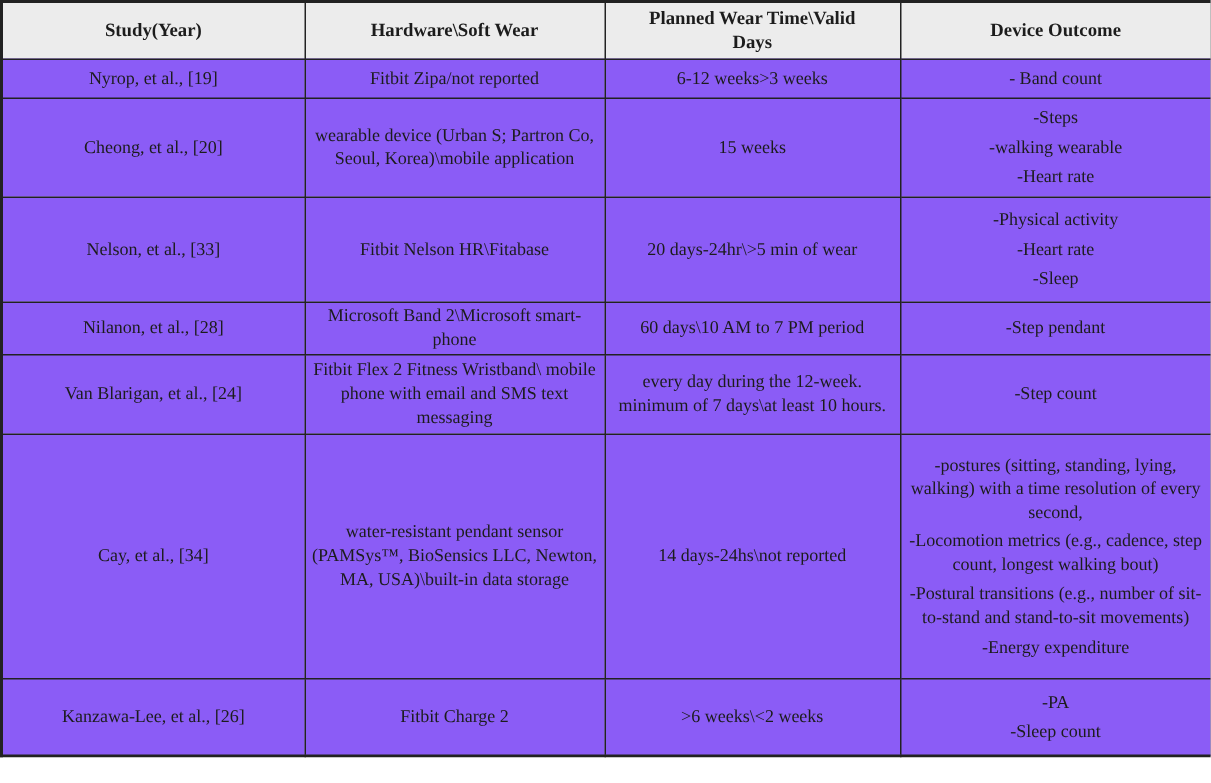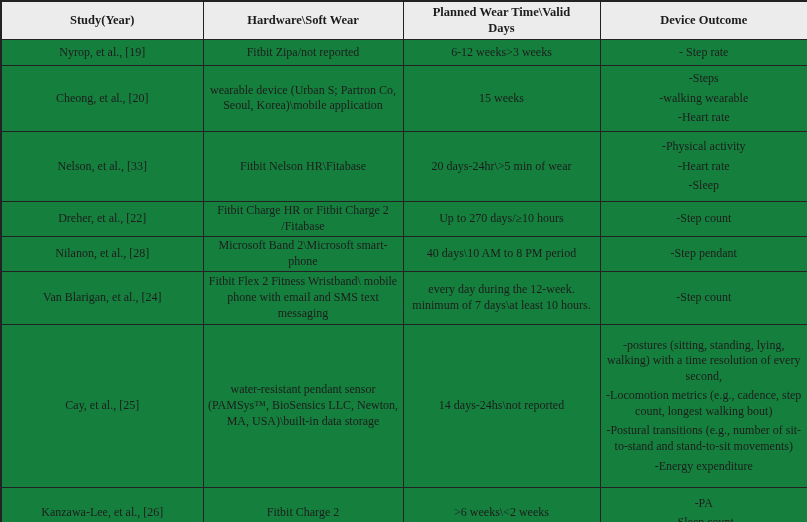--- a/index.html
+++ b/index.html
@@ -30,21 +30,21 @@
     word-wrap:break-word;
   }
   .study-table th{
     background:var(--header-bg);
     font-weight:bold;
     font-size:12.5px;
     height:20px;
     padding:2px 15px;
   }
   .study-table td{
-    background:#15803d;
+    background:#8b5cf6;
   }
   .outcome{
     margin:4px 0;
   }
 </style>
 </head>
 <body>
 
 <div class="table-wrap">
   <table class="study-table">
@@ -61,21 +61,21 @@
           <th>Planned Wear Time\Valid Days</th>
           <th>Device Outcome</th>
         </tr>
     </thead>
     <tbody>
         <tr style="height: 23px;">
           <td>Nyrop, et al., [19]</td>
           <td>Fitbit Zipa/not reported</td>
           <td>6-12 weeks&gt;3 weeks</td>
           <td>
-            <div class="outcome">- Step rate</div>
+            <div class="outcome">- Band count</div>
           </td>
         </tr>
         <tr style="height: 65px;">
           <td>Cheong, et al., [20]</td>
           <td>wearable device (Urban S; Partron Co, Seoul, Korea)\mobile application</td>
           <td>15 weeks</td>
           <td>
             <div class="outcome">-Steps</div>
             <div class="outcome">-walking wearable</div>
             <div class="outcome">-Heart rate</div>
@@ -85,45 +85,37 @@
           <td>Nelson, et al., [33]</td>
           <td>Fitbit Nelson HR\Fitabase</td>
           <td>20 days-24hr\&gt;5 min of wear</td>
           <td>
             <div class="outcome">-Physical activity</div>
             <div class="outcome">-Heart rate</div>
             <div class="outcome">-Sleep</div>
           </td>
         </tr>
         <tr style="height: 35px;">
-          <td>Dreher, et al., [22]</td>
-          <td>Fitbit Charge HR or Fitbit Charge 2 /Fitabase</td>
-          <td>Up to 270 days/≥10 hours</td>
-          <td>
-            <div class="outcome">-Step count</div>
-          </td>
-        </tr>
-        <tr style="height: 35px;">
           <td>Nilanon, et al., [28]</td>
           <td>Microsoft Band 2\Microsoft smart-phone</td>
-          <td>40 days\10 AM to 8 PM period</td>
+          <td>60 days\10 AM to 7 PM period</td>
           <td>
             <div class="outcome">-Step pendant</div>
           </td>
         </tr>
         <tr style="height: 53px;">
           <td>Van Blarigan, et al., [24]</td>
           <td>Fitbit Flex 2 Fitness Wristband\ mobile phone with email and SMS text messaging</td>
           <td>every day during the 12-week. minimum of 7 days\at least 10 hours.</td>
           <td>
             <div class="outcome">-Step count</div>
           </td>
         </tr>
         <tr style="height: 163px;">
-          <td>Cay, et al., [25]</td>
+          <td>Cay, et al., [34]</td>
           <td>water-resistant pendant sensor (PAMSys™, BioSensics LLC, Newton, MA, USA)\built-in data storage</td>
           <td>14 days-24hs\not reported</td>
           <td>
             <div class="outcome">-postures (sitting, standing, lying, walking) with a time resolution of every second,</div>
             <div class="outcome">-Locomotion metrics (e.g., cadence, step count, longest walking bout)</div>
             <div class="outcome">-Postural transitions (e.g., number of sit- to-stand and stand-to-sit movements)</div>
             <div class="outcome">-Energy expenditure</div>
           </td>
         </tr>
         <tr style="height: 52px;">

